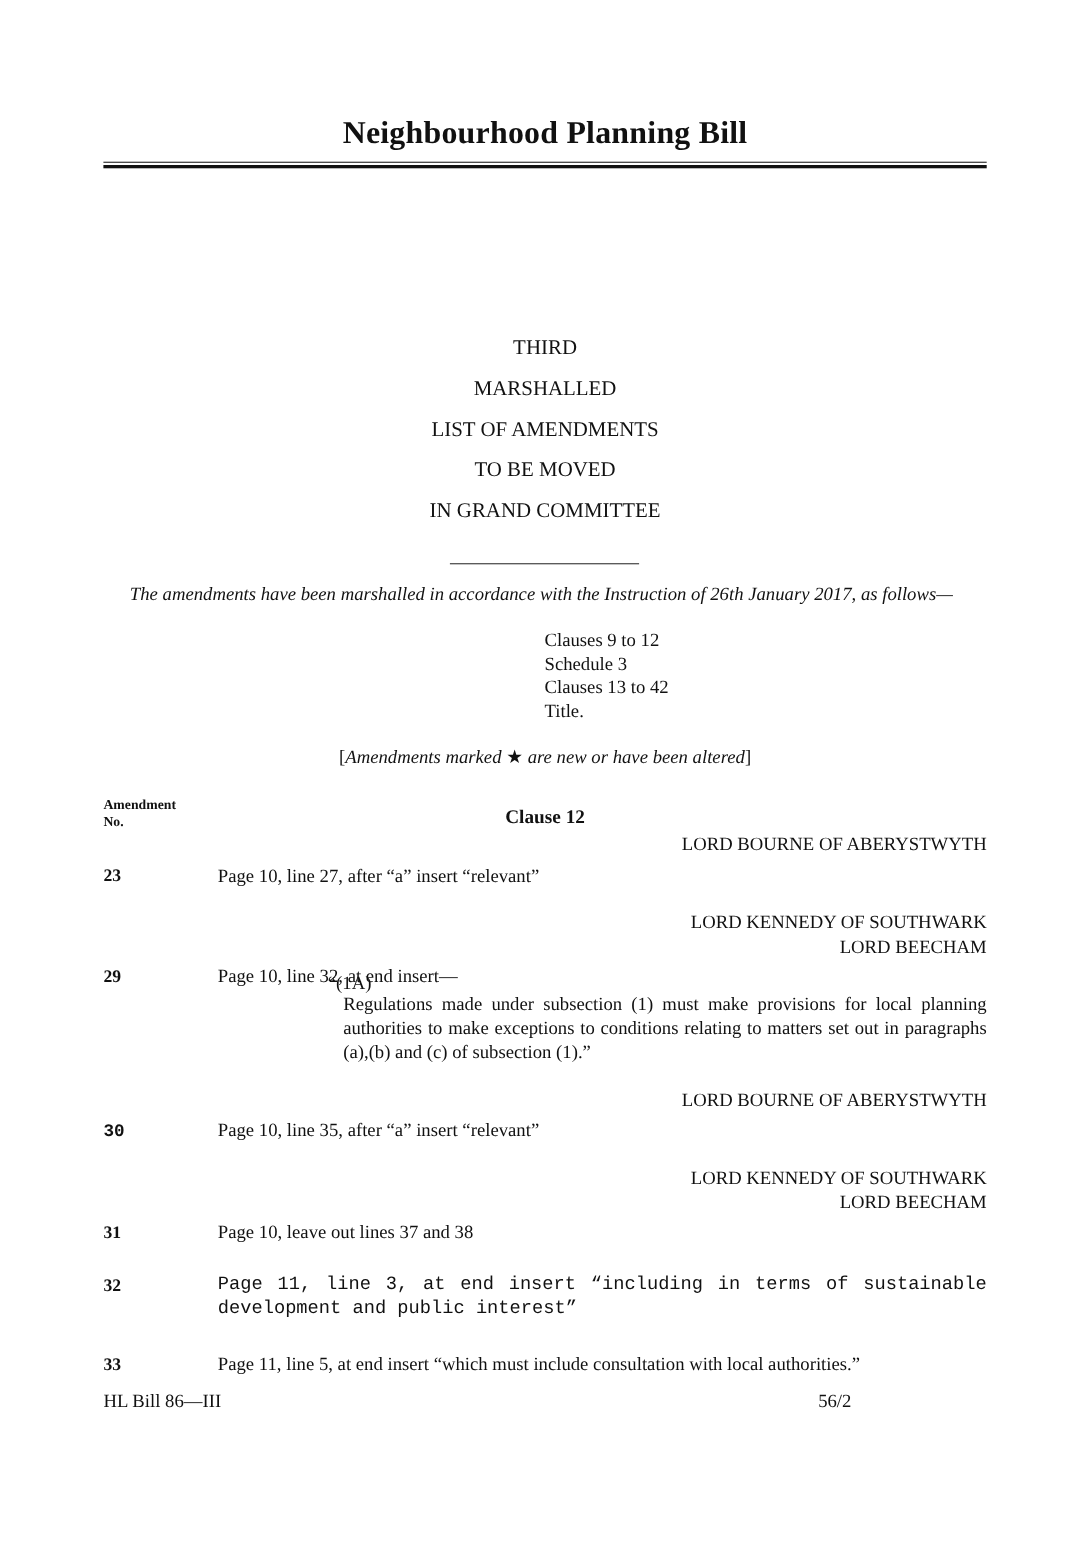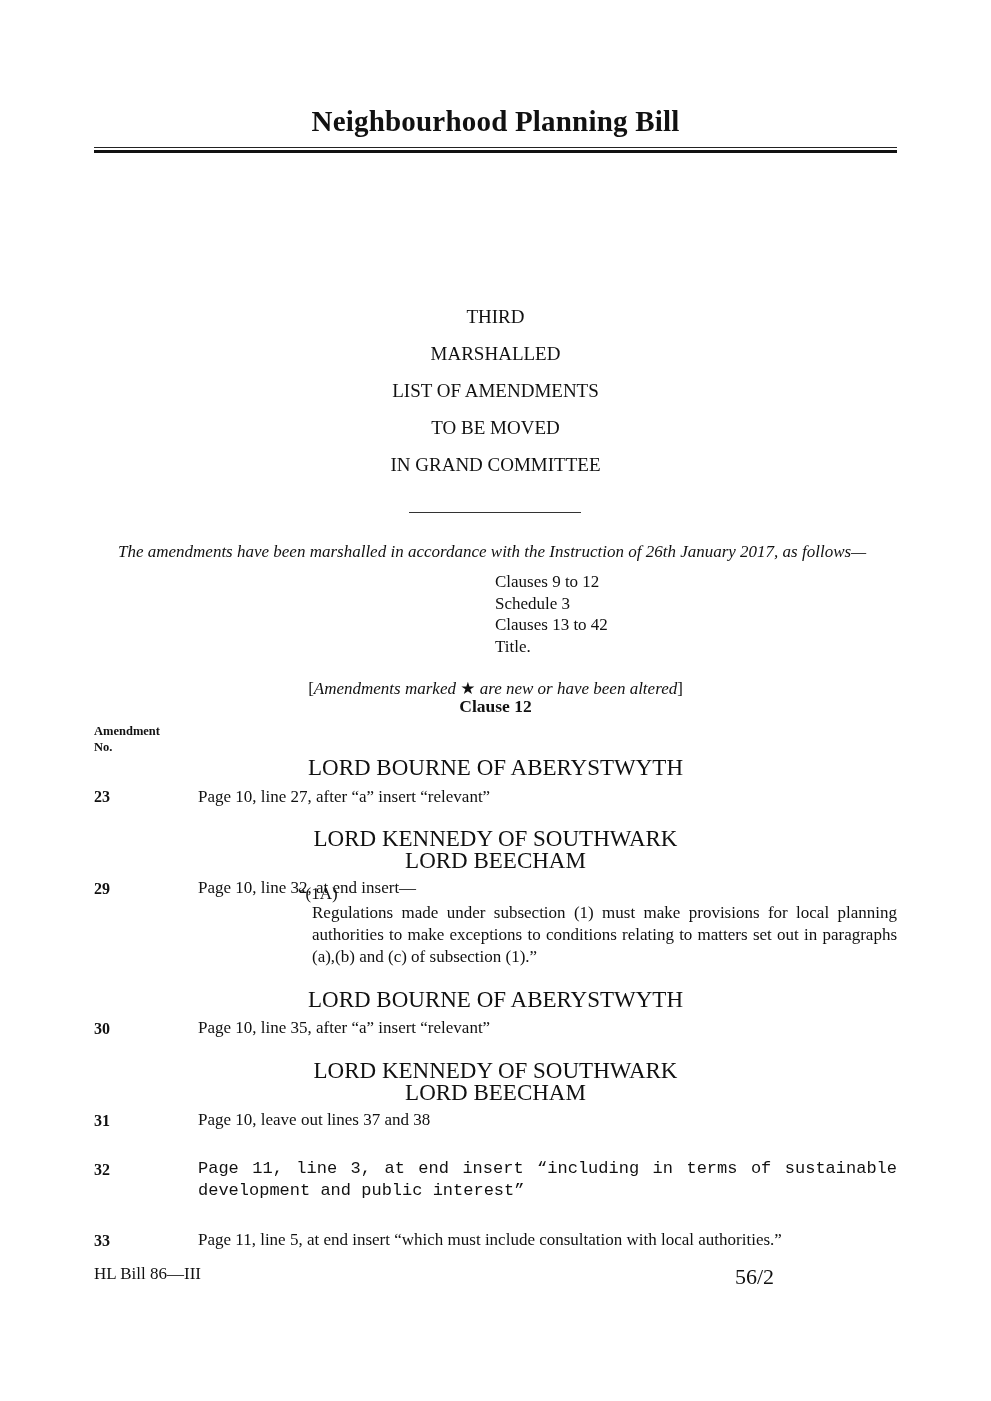--- a/index.html
+++ b/index.html
@@ -4,36 +4,36 @@
   <style>
     html, body { margin: 0; padding: 0; background: #ffffff; }
     body { width: 991px; height: 1401px; position: relative; font-family: "Liberation Serif", "DejaVu Serif", serif; color: #111; }
     .page { position: absolute; left: 0; top: 0; width: 879px; height: 1401px; }
     .title { position: absolute; left: 94px; width: 803px; top: 105px; text-align: center; font-weight: bold; font-size: 29px; letter-spacing: 0.2px; }
     .rule-thin { position: absolute; left: 94px; width: 803px; top: 147px; height: 1px; background: #222; }
     .rule-thick { position: absolute; left: 94px; width: 803px; top: 150px; height: 3px; background: #111; }
     .heading-block { position: absolute; left: 94px; width: 803px; top: 305px; text-align: center; font-size: 19px; }
     .heading-block div { height: 37px; line-height: 24px; }
     .short-rule { position: absolute; left: 409px; width: 172px; top: 512px; height: 1px; background: #333; }
-    .intro { position: absolute; left: 94px; width: 803px; top: 529px; font-size: 17px; font-style: italic; text-align: justify; text-align-last: left; line-height: 21px; text-indent: 24px; margin-top: 12px; }
+    .intro { position: absolute; left: 94px; width: 803px; top: 529px; font-size: 17px; font-style: italic; text-align: justify; text-align-last: left; line-height: 21px; text-indent: 24px; }
     .contents { position: absolute; top: 571px; font-size: 17px; line-height: 21.5px; }
     .contents.left { left: 235px; }
     .contents.right { left: 495px; }
     .note { position: absolute; left: 94px; width: 803px; top: 678px; text-align: center; font-size: 17px; }
     .note .it { font-style: italic; }
     .amend-hdr { position: absolute; left: 94px; top: 723px; font-size: 12.5px; font-weight: bold; line-height: 16px; width: 110px; }
-    .clause-title { position: absolute; left: 94px; width: 803px; top: 696px; text-align: center; font-size: 17.5px; font-weight: bold; }
-    .sponsor { position: absolute; left: 94px; width: 803px; text-align: center; font-size: 23px; line-height: 21.5px; font-family: Liberation Serif, serif; }
+    .clause-title { position: absolute; left: 94px; width: 803px; top: 732px; text-align: center; font-size: 17.5px; font-weight: bold; }
+    .sponsor { position: absolute; left: 94px; width: 803px; text-align: right; font-size: 17px; line-height: 21.5px; font-family: Liberation Serif, serif; }
     .amend-no { position: absolute; left: 94px; font-weight: bold; font-size: 16px; }
     .amend-text { position: absolute; left: 198px; width: 699px; font-size: 17px; line-height: 22px; text-align: justify; }
     .amend-text.last-left { text-align-last: left; }
     .insert-label { position: absolute; left: 257px; font-size: 17px; }
     .insert-body { position: absolute; left: 312px; width: 585px; font-size: 17px; line-height: 22px; text-align: justify; text-align-last: left; }
     .footer-left { position: absolute; left: 94px; top: 1264px; font-size: 17px; }
-    .footer-right { position: absolute; right: 105px; top: 1264px; font-size: 22px; }
+    .footer-right { position: absolute; right: 105px; top: 1264px; font-size: 17px; }
   </style>
 </head>
 <body>
 
 <div class="page">
 
   <div class="title">Neighbourhood Planning Bill</div>
   <div class="rule-thin"></div>
   <div class="rule-thick"></div>
 
@@ -77,21 +77,21 @@
     <div>LORD BEECHAM</div>
   </div>
   <div class="amend-no" style="top:880px;">29</div>
   <div class="amend-text" style="top:877px;">Page 10, line 32, at end insert—</div>
   <div class="insert-label" style="top:884px;margin-left:41px;">“(1A)</div>
   <div class="insert-body" style="top:902px;">Regulations made under subsection (1) must make provisions for local planning authorities to make exceptions to conditions relating to matters set out in paragraphs (a),(b) and (c) of subsection (1).”</div>
 
   <div class="sponsor" style="top:989px;">
     <div>LORD BOURNE OF ABERYSTWYTH</div>
   </div>
-  <div class="amend-no" style="top:1020px;">30</div>
+  <div class="amend-no" style="top:1020px;font-family:Liberation Mono, monospace;">30</div>
   <div class="amend-text" style="top:1017px;">Page 10, line 35, after “a” insert “relevant”</div>
 
   <div class="sponsor" style="top:1060px;">
     <div>LORD KENNEDY OF SOUTHWARK</div>
     <div>LORD BEECHAM</div>
   </div>
   <div class="amend-no" style="top:1112px;">31</div>
   <div class="amend-text" style="top:1109px;">Page 10, leave out lines 37 and 38</div>
 
   <div class="amend-no" style="top:1161px;">32</div>

